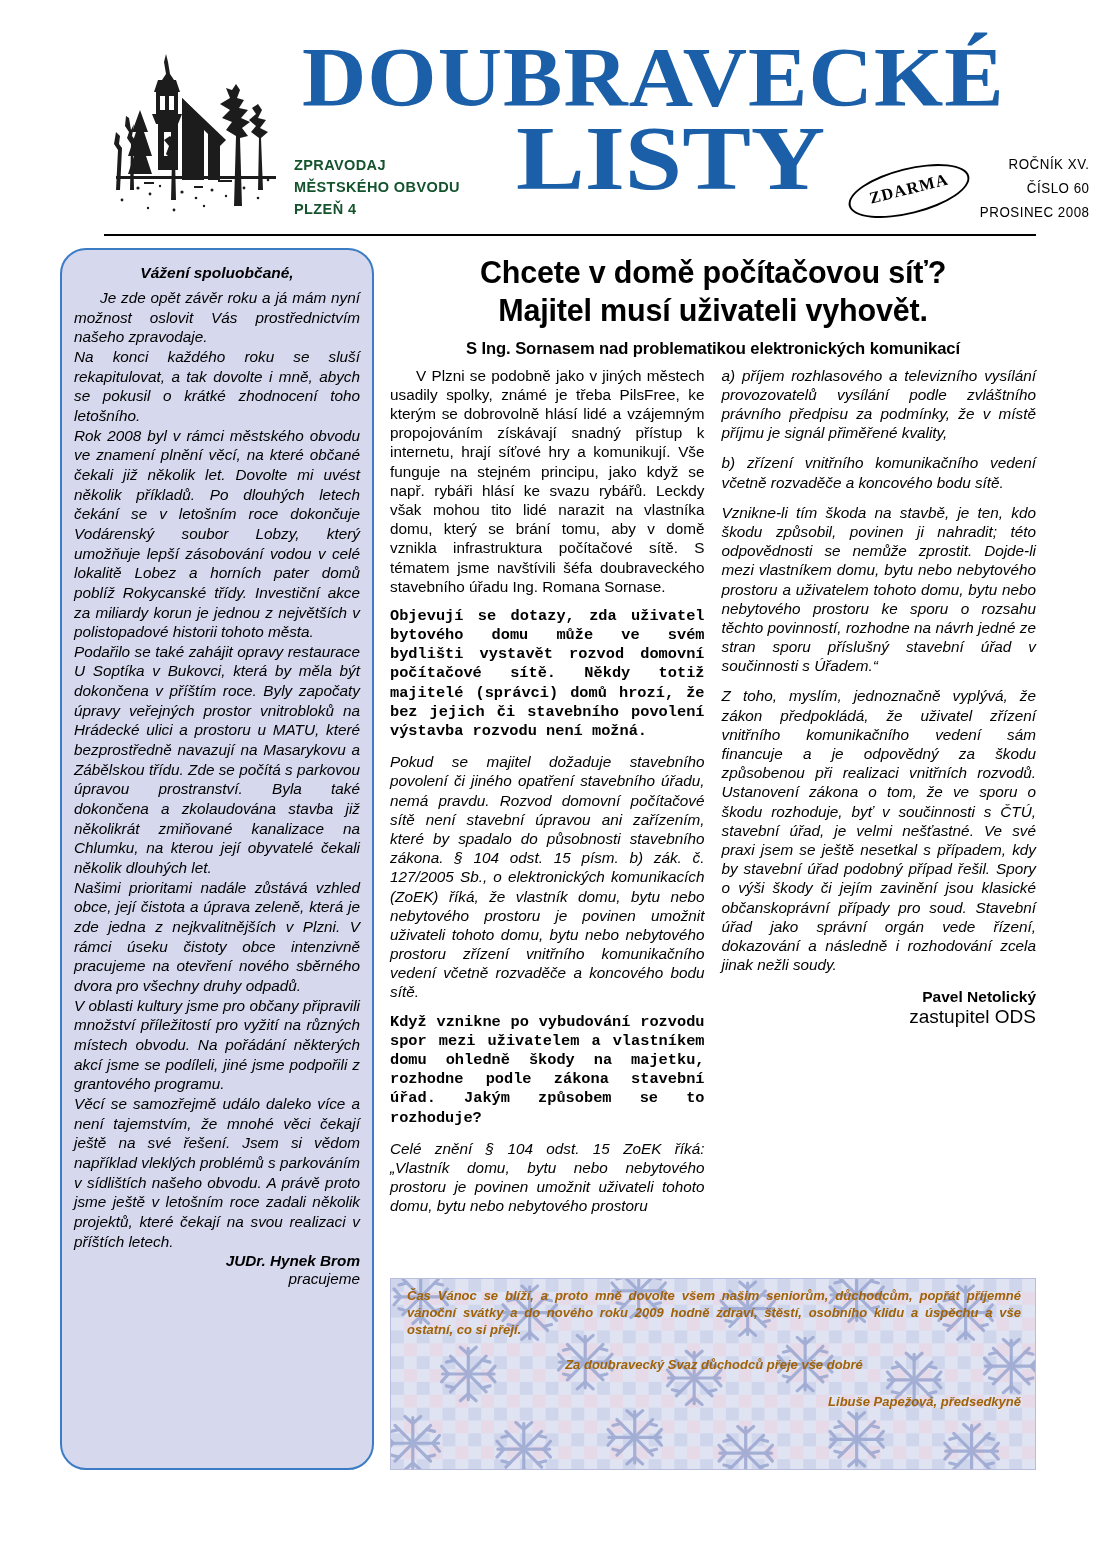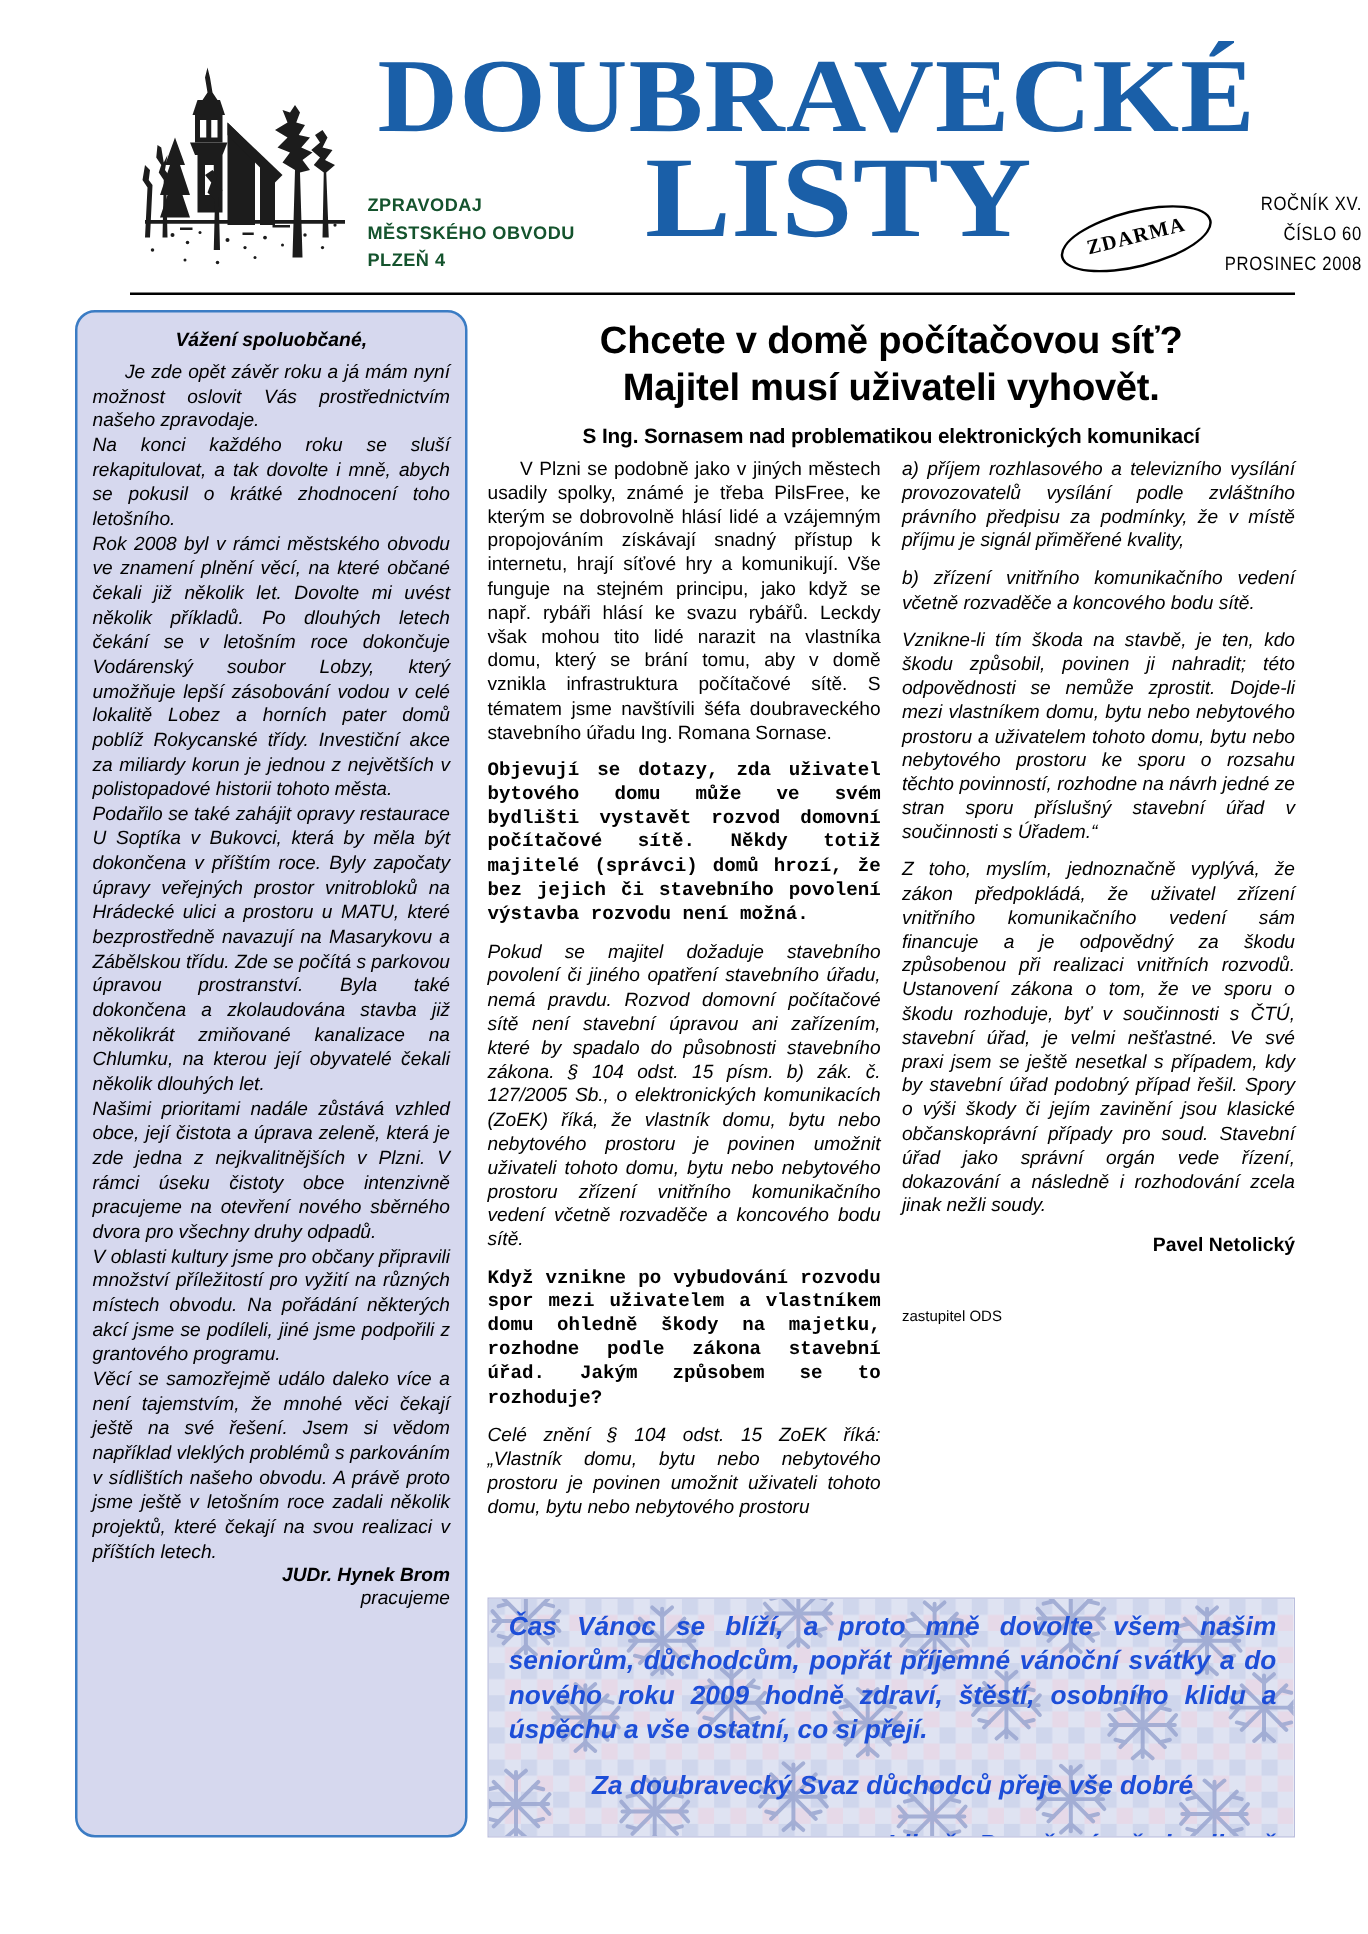--- a/index.html
+++ b/index.html
@@ -76,21 +76,21 @@
   }
   .rule{position:absolute;left:60px;right:58px;top:234px;height:2px;background:#000;}
 
   
   .content{position:absolute;left:60px;top:248px;right:58px;bottom:22px;}
 
   .sidebar{
     position:absolute;left:0;top:0;width:314px;height:1222px;
     background:#d6d8ee;
     border:2.5px solid #3b7cc4;
-    border-radius:16px;
+    border-radius:26px;
     box-sizing:border-box;
     padding:10px 12px 8px 12px;
     overflow:hidden;
   }
   .sb-title{
     text-align:center;font-style:italic;font-weight:700;
     font-size:15.5px;margin:4px 0 6px 0;
   }
   .sb-p{
     font-style:italic;font-size:15.3px;line-height:1.285;
@@ -127,40 +127,40 @@
     height:866px;
   }
   .cols p{margin:0;text-align:justify;font-size:15.3px;line-height:1.255;}
   .cols p.body{font-style:italic;}
   .cols p.q{font-weight:700;font-style:normal;font-family:Liberation Mono, monospace;}
   .cols p.lead{font-style:normal;text-indent:26px;}
   .cols p + p{margin-top:11px;}
   .byline{
     text-align:right;font-weight:700;font-size:15.5px;margin-top:14px;
   }
-  .byline2{text-align:left;font-size:12px;margin-top:40px;}
+  .byline2{text-align:right;font-size:19px;}
 
   
   .greet{
     position:absolute;left:330px;right:0;top:1030px;height:192px;
     overflow:hidden;
     border:1px solid #b9bddd;
     box-sizing:border-box;
   }
   .greet-bg{position:absolute;inset:0;}
   .greet-inner{
     position:relative;
     padding:9px 14px 6px 16px;
   }
   .greet p{
     margin:0;
     font-style:italic;font-weight:700;
-    font-size:21px;line-height:1.30;
+    font-size:13px;line-height:1.30;
     text-align:justify;
-    color:#1d4ed8;
+    color:#a16207;
   }
   .greet .g2{text-align:center;margin-top:18px;}
   .greet .g3{text-align:right;margin-top:20px;}
 </style>
 </head>
 <body>
 
 <div class="page">
 
   <div class="masthead">

